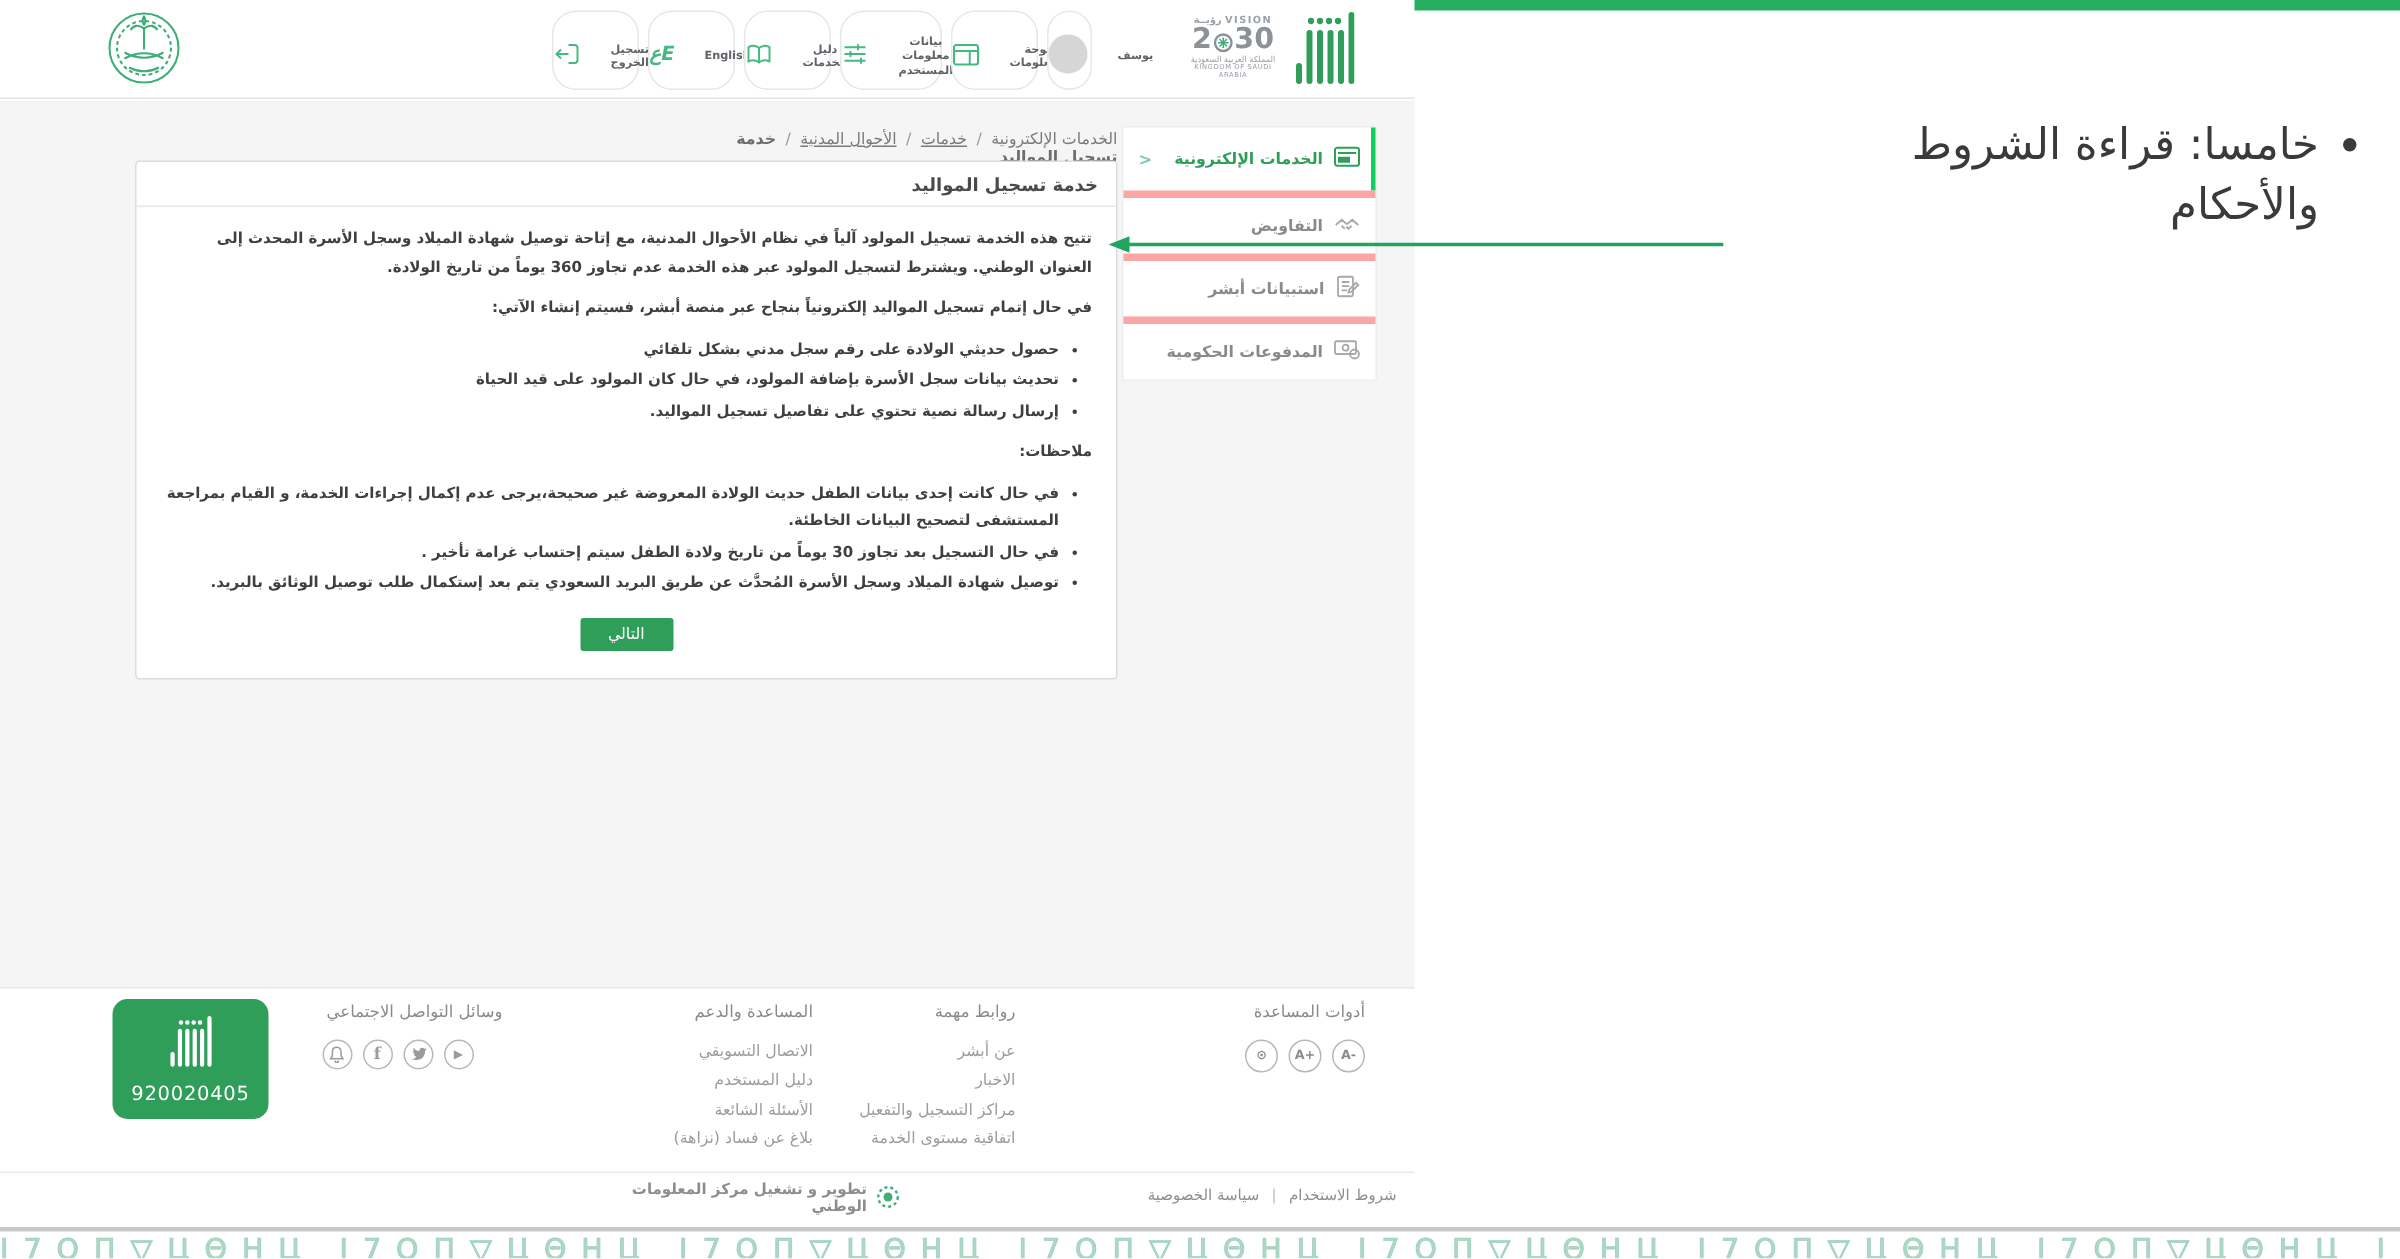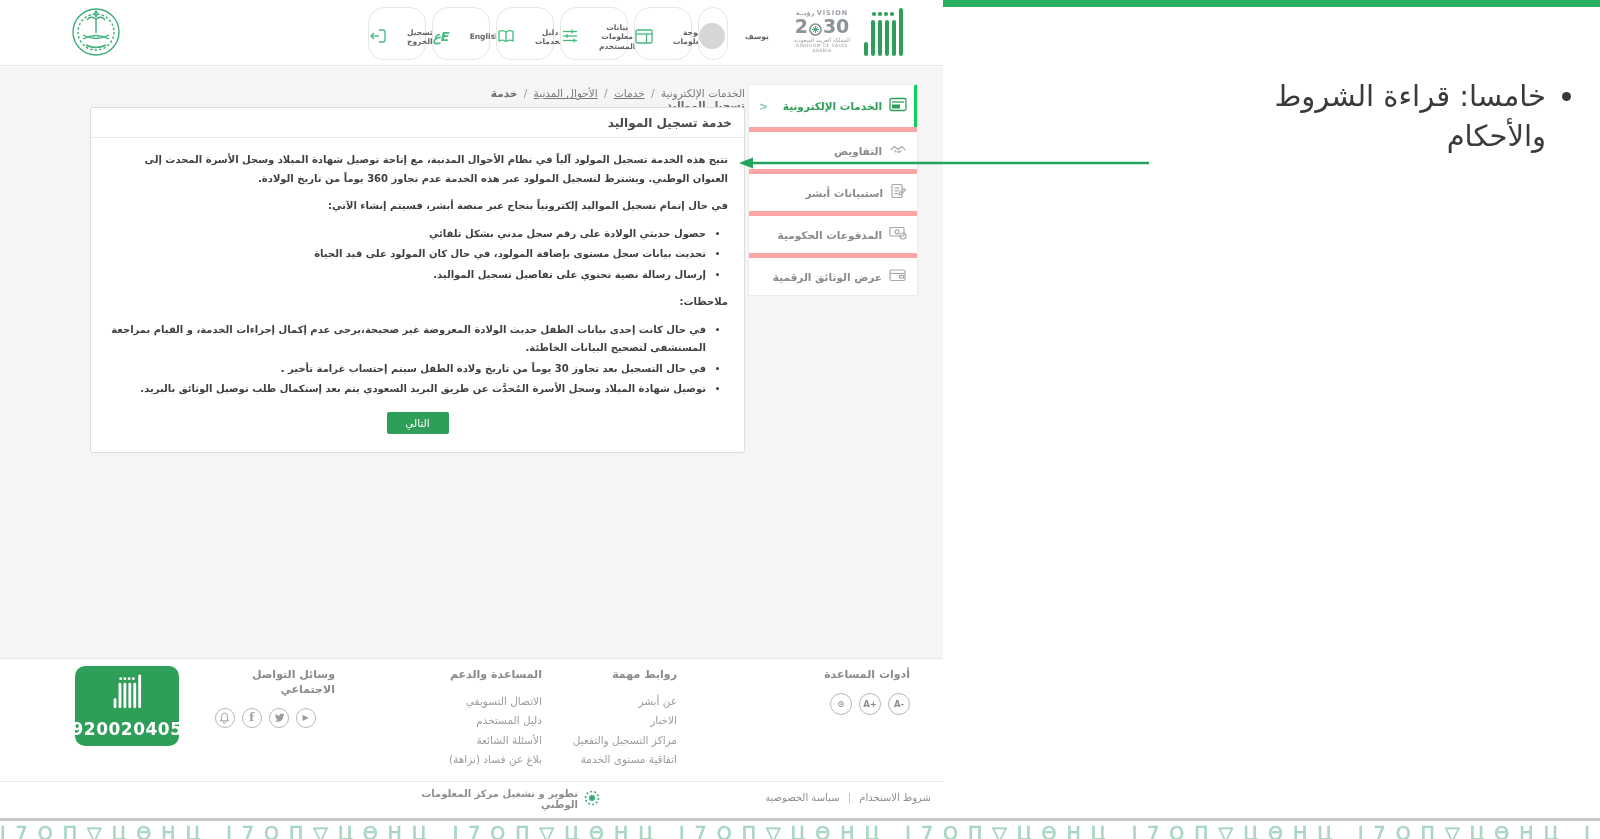--- a/index.html
+++ b/index.html
@@ -68,24 +68,24 @@
 
   
   .annotation { position:absolute; right:30px; top:76px; width:400px; direction:rtl; text-align:right;
                 list-style:disc; padding-right:24px; color:#3a3a3a; font-size:29px; line-height:1.38; }
   .arrow-svg { position:absolute; left:737px; top:154px; }
 
   
   .footer-top-border { position:absolute; left:0; top:658px; width:943px; height:1px; background:#e7e7e7; }
   .badge { position:absolute; left:75px; top:666px; width:104px; height:80px; background:#2f9e58;
            border-radius:10px; display:flex; flex-direction:column; align-items:center; justify-content:center; gap:4px; }
-  .badge .num { color:#fff; font-size:17px; font-weight:bold; letter-spacing:0.5px; }
+  .badge .num { color:#fff; font-size:13px; font-weight:normal; letter-spacing:0.5px; }
 
   .f-col { position:absolute; top:668px; direction:rtl; text-align:right; }
-  .f-title { font-size:11px; font-weight:bold; color:#8a8a8a; margin-bottom:9px; line-height:1.35; }
+  .f-title { font-size:11px; font-weight:normal; color:#8a8a8a; margin-bottom:9px; line-height:1.35; }
   .f-links { list-style:none; font-size:10.5px; color:#9c9c9c; line-height:1.85; }
   .f-links li { cursor:pointer; }
   .col-social { left:195px; width:140px; }
   .col-support { left:392px; width:150px; }
   .col-links { left:527px; width:150px; }
   .col-tools { left:798px; width:112px; }
   .icon-row { display:flex; gap:7px; margin-top:10px; justify-content:center; direction:ltr; }
   .icon-row.rtl { direction:rtl; justify-content:flex-start; }
   .circ { width:20px; height:20px; border:1px solid #b8b8b8; border-radius:50%; display:flex;
           align-items:center; justify-content:center; color:#9b9b9b; cursor:pointer; background:#fff; }
@@ -271,40 +271,30 @@
     <div class="side-item">
       <span>
         <svg width="18" height="15" viewBox="0 0 18 15" fill="none" stroke="#a8a8a8" stroke-width="1.2">
           <rect x="1" y="2.5" width="14" height="8.5" rx="1"></rect>
           <circle cx="8" cy="6.8" r="2"></circle>
           <circle cx="14" cy="11" r="3"></circle>
         </svg>
       </span>
       <span class="s-lbl">المدفوعات الحكومية</span>
     </div>
-    <div class="side-item">
-      <span>
-        <svg width="18" height="14" viewBox="0 0 18 14" fill="none" stroke="#a8a8a8" stroke-width="1.2">
-          <rect x="1" y="2" width="15" height="10.5" rx="1.5"></rect>
-          <line x1="1" y1="5.5" x2="16" y2="5.5"></line>
-          <rect x="10.5" y="7.5" width="4" height="2.5"></rect>
-        </svg>
-      </span>
-      <span class="s-lbl">عرض الوثائق الرقمية</span>
-    </div>
   </div>
 
   <div class="panel">
     <div class="panel-title">خدمة تسجيل المواليد</div>
     <div class="panel-body">
       <p>تتيح هذه الخدمة تسجيل المولود آلياً في نظام الأحوال المدنية، مع إتاحة توصيل شهادة الميلاد وسجل الأسرة المحدث إلى العنوان الوطني. ويشترط لتسجيل المولود عبر هذه الخدمة عدم تجاوز 360 يوماً من تاريخ الولادة.</p>
       <p>في حال إتمام تسجيل المواليد إلكترونياً بنجاح عبر منصة أبشر، فسيتم إنشاء الآتي:</p>
       <ul>
         <li>حصول حديثي الولادة على رقم سجل مدني بشكل تلقائي</li>
-        <li>تحديث بيانات سجل مستوى بإضافة المولود، في حال كان المولود على قيد الحياة</li>
+        <li>تحديث بيانات سجل الأسرة بإضافة المولود، في حال كان المولود على قيد الحياة</li>
         <li>إرسال رسالة نصية تحتوي على تفاصيل تسجيل المواليد.</li>
       </ul>
       <p>ملاحظات:</p>
       <ul>
         <li>في حال كانت إحدى بيانات الطفل حديث الولادة المعروضة غير صحيحة،يرجى عدم إكمال إجراءات الخدمة، و القيام بمراجعة المستشفى لتصحيح البيانات الخاطئة.</li>
         <li>في حال التسجيل بعد تجاوز 30 يوماً من تاريخ ولادة الطفل سيتم إحتساب غرامة تأخير .</li>
         <li>توصيل شهادة الميلاد وسجل الأسرة المُحدَّث عن طريق البريد السعودي يتم بعد إستكمال طلب توصيل الوثائق بالبريد.</li>
       </ul>
       <button class="next-btn">التالي</button>
     </div>

